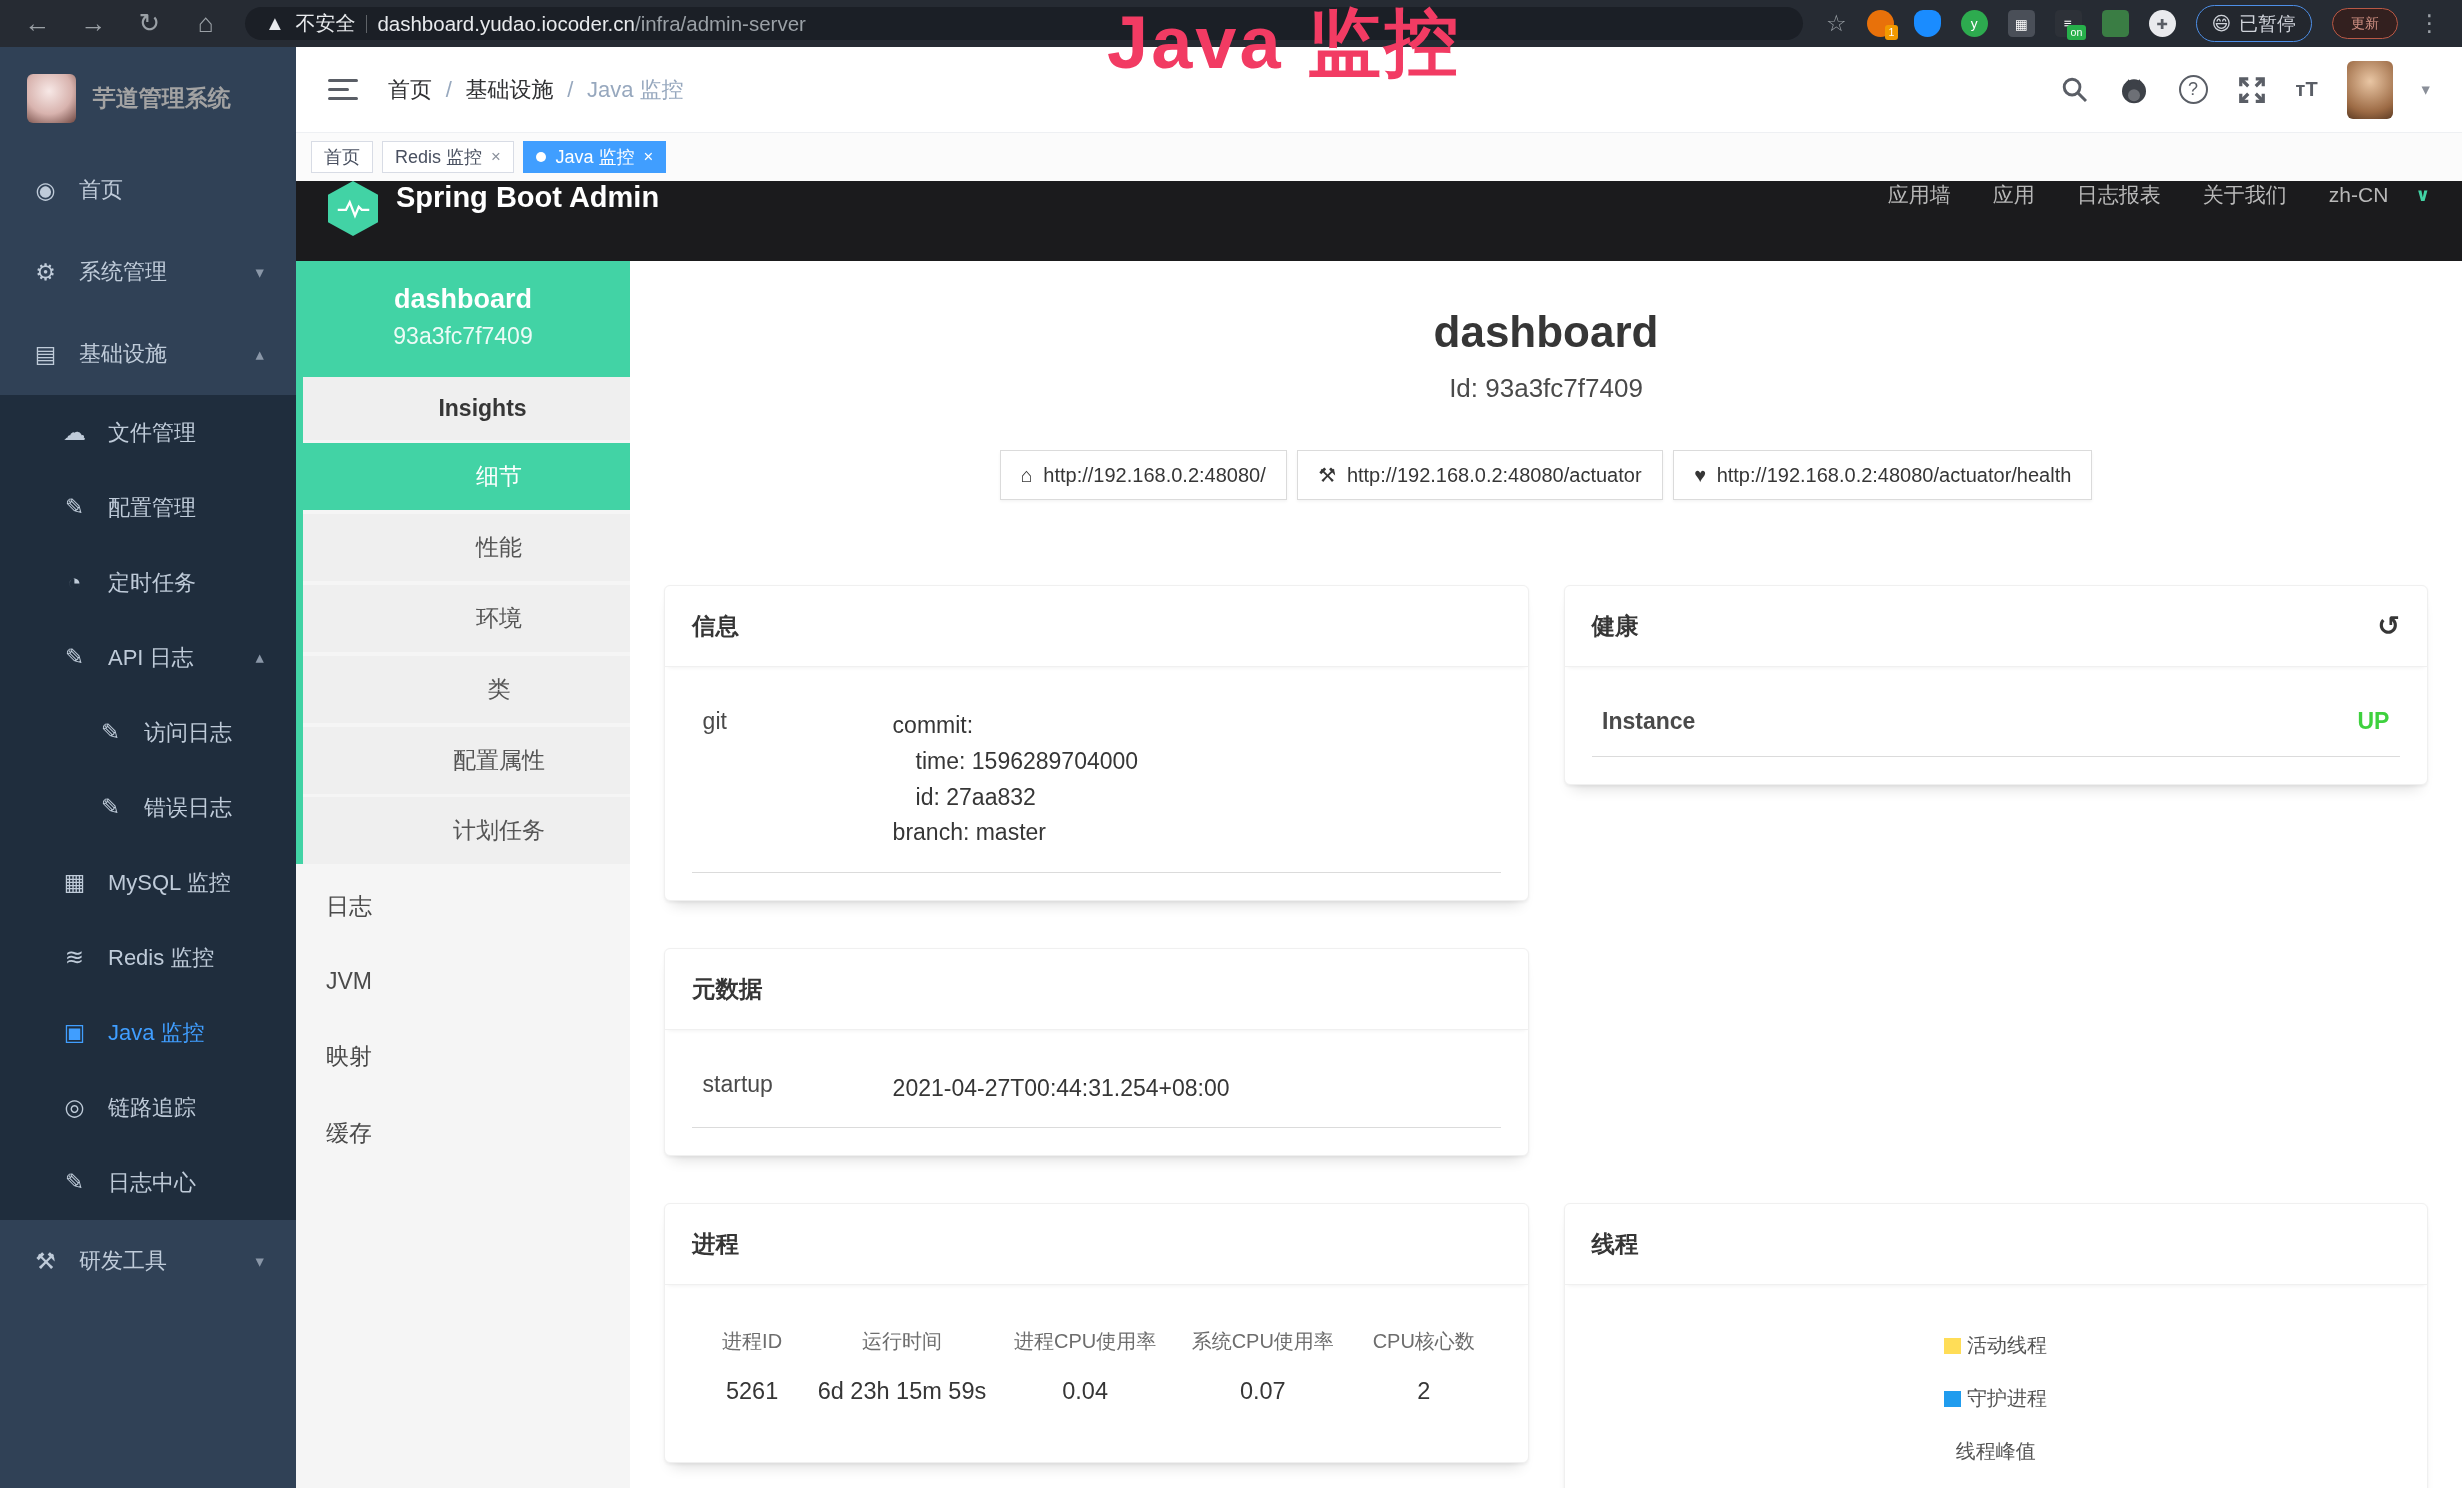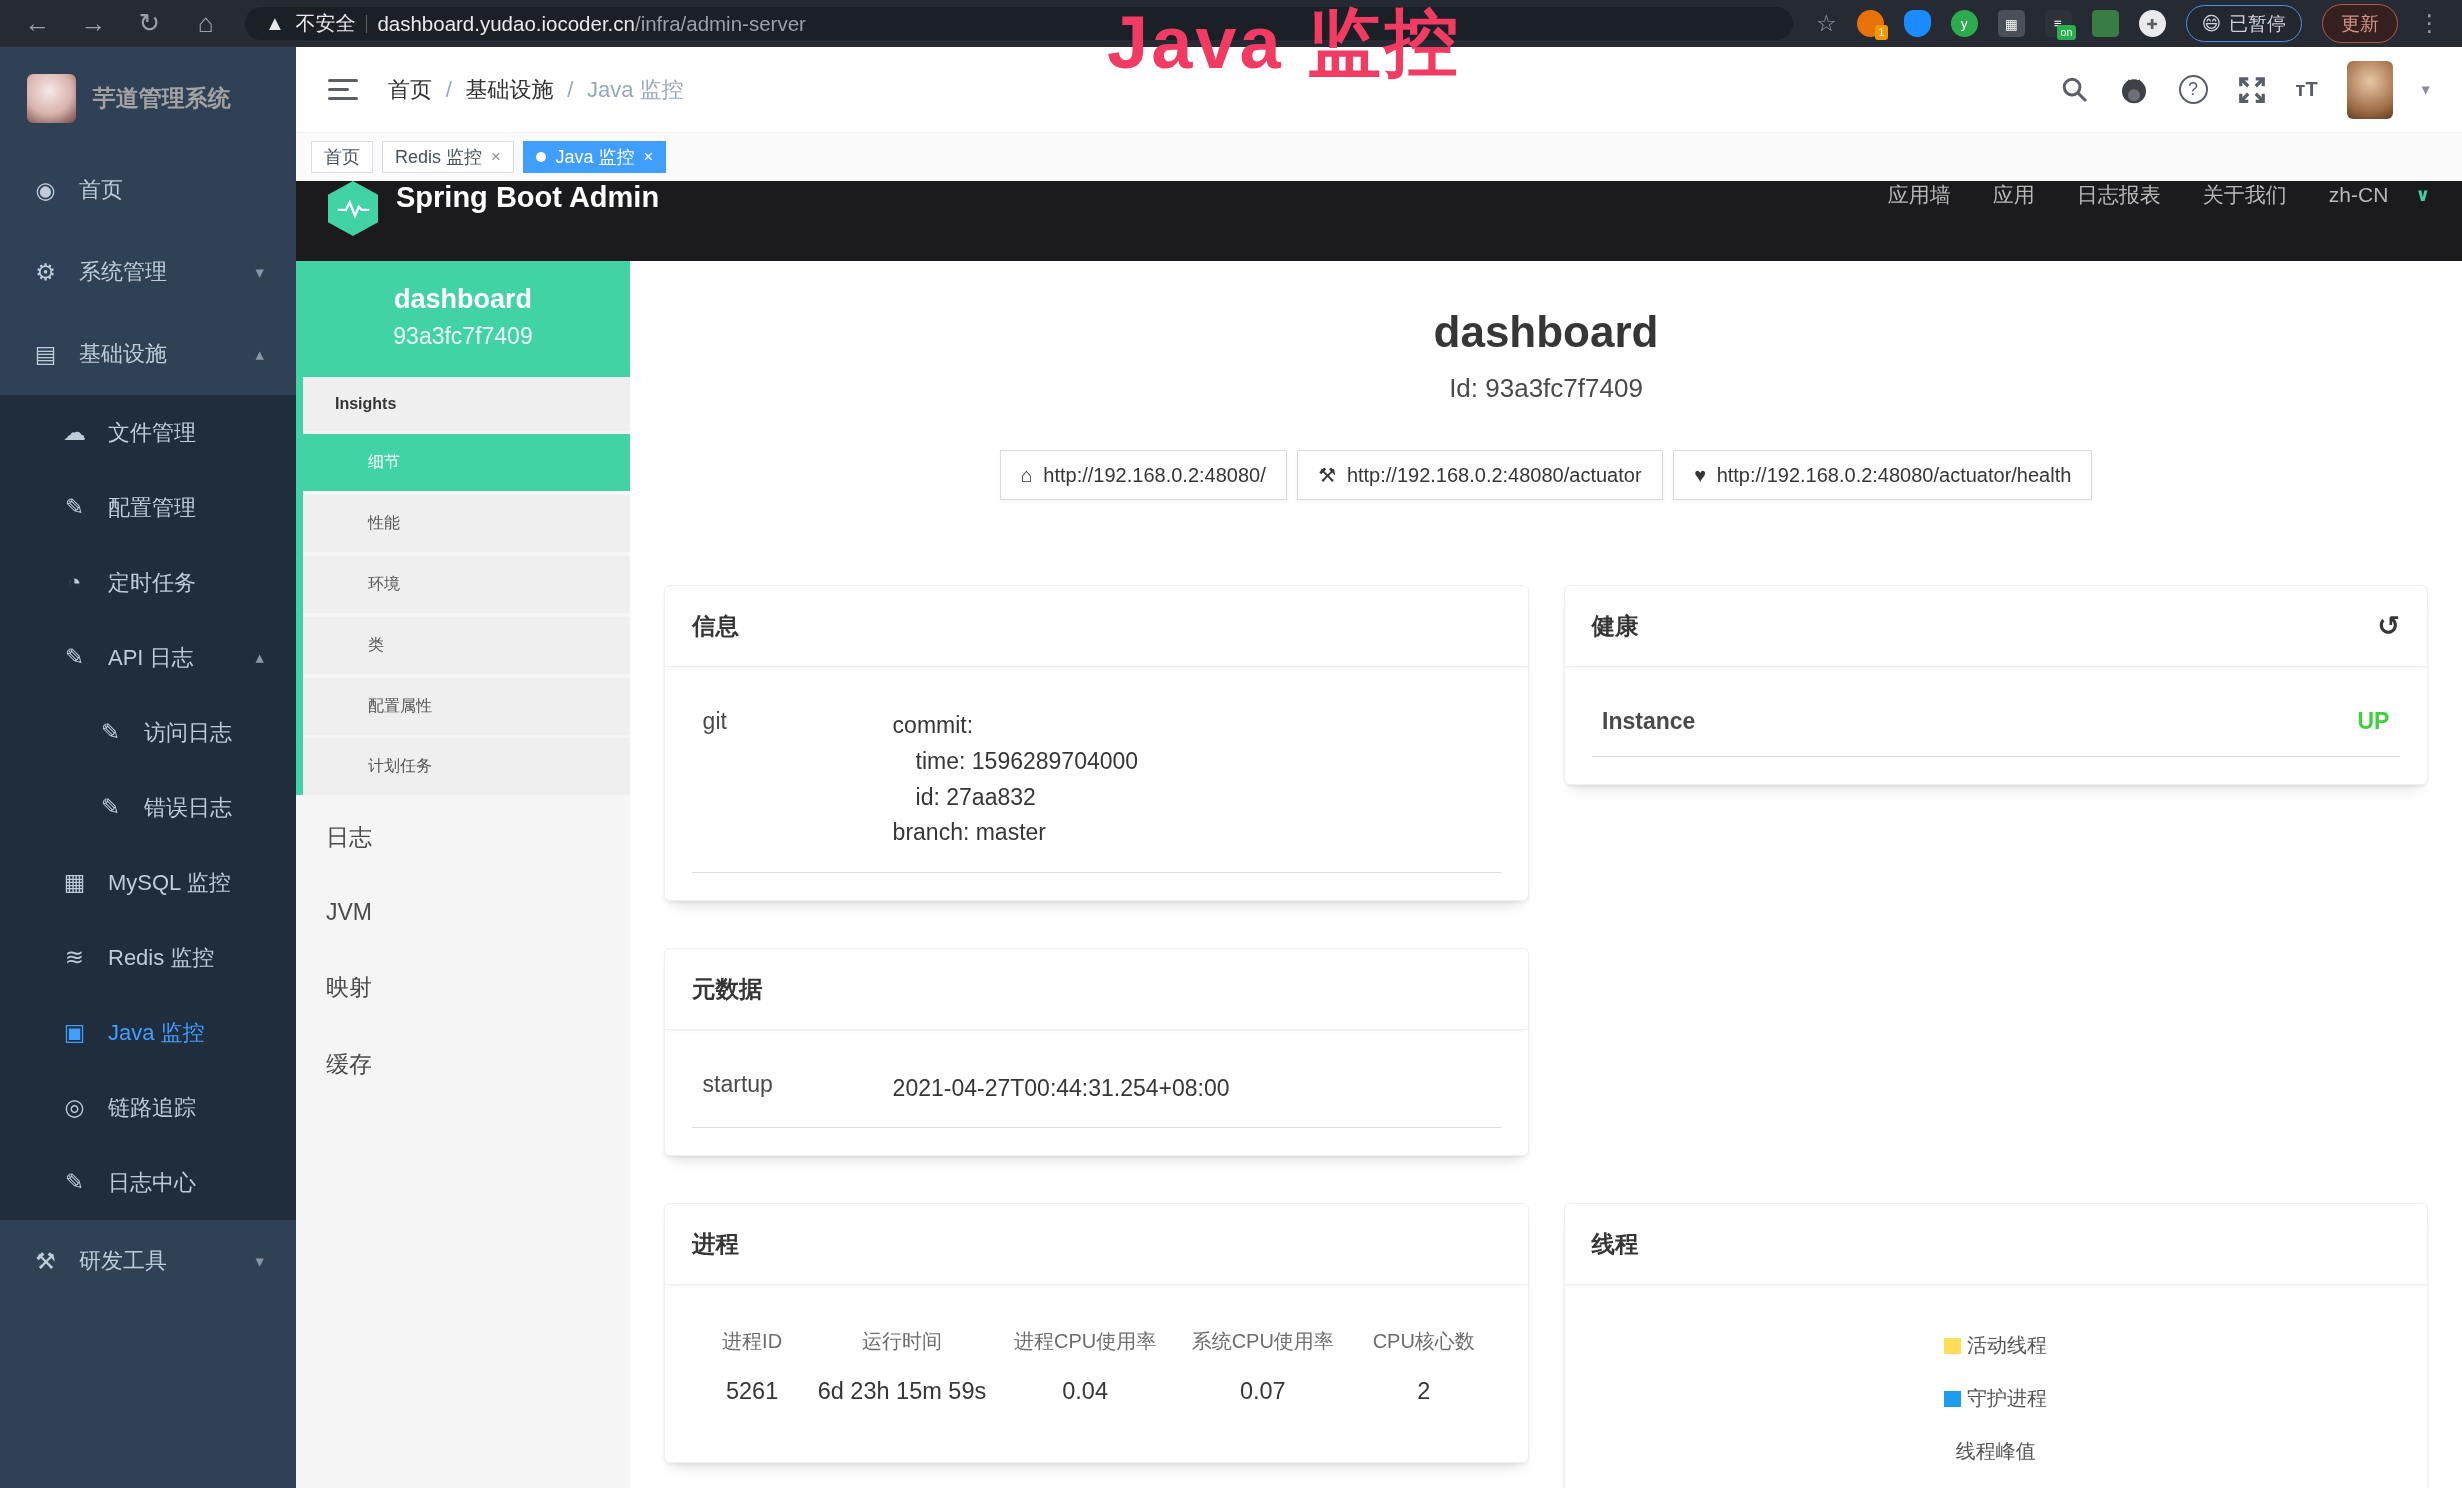--- a/index.html
+++ b/index.html
@@ -13,21 +13,21 @@
   .urlpill .warn { color:#e8eaed; font-size:20px; }
   .urlpill .sec { color:#e8eaed; font-size:20px; }
   .urlpill .vdiv { width:0.8px; height:18px; background:#5f6368; }
   .urlpill .host { color:#e8eaed; font-size:20.5px; }
   .urlpill .path { color:#9aa0a6; font-size:20.5px; }
   .chrome-right { display:flex; align-items:center; gap:20px; margin-left:auto; }
   .star { color:#9aa0a6; font-size:23px; }
   .extic { width:27px; height:27px; border-radius:50%; position:relative; display:flex; align-items:center; justify-content:center; font-size:13.7px; color:#fff; }
   .badge { position:absolute; font-size:10.6px; line-height:1; padding:2.3px 3.8px; border-radius:3px; bottom:-3px; right:-4.6px; color:#fff; }
   .pill-paused { display:flex; align-items:center; gap:7.6px; border:1.5px solid #4d8fe8; border-radius:20px; background:#23272e; color:#cfd3da; font-size:19px; padding:4.6px 15px; }
-  .btn-update { border:1.5px solid #b95845; border-radius:20px; background:#33201f; color:#d09083; font-size:19px; padding:5.3px 18px; }
+  .btn-update { border:1.5px solid #b95845; border-radius:20px; background:#33201f; color:#d09083; font-size:14px; padding:5.3px 18px; }
   .dots { color:#9aa0a6; font-size:23px; }
 
   
   .annotation { position:absolute; left:1107px; top:-6px; font-size:74px; font-weight:700; letter-spacing:3px; z-index:50; }
 
   
   .app-row { display:flex; height:1442px; }
 
   
   .yd-side { width:296px; background:#304156; color:#bfcbd9; flex-shrink:0; }
@@ -82,21 +82,21 @@
   .sba-nav .lang { display:flex; align-items:center; gap:27px; }
   .sba-nav .lang .chev { color:#42d3a5; font-size:18px; font-weight:700; }
 
   
   .sba-body { flex:1; display:flex; min-height:0; }
   .sba-side { width:334px; background:#f5f5f5; flex-shrink:0; }
   .inst-head { background:#42d3a5; color:#fff; text-align:center; padding:23px 7.6px 27px; }
   .inst-head .n { font-size:27px; font-weight:700; }
   .inst-head .i { font-size:23px; margin-top:7.6px; color:rgba(255,255,255,.9); }
   .insights { border-left:7.6px solid #42d3a5; }
-  .ins-row { background:#efefef; margin-bottom:3.8px; padding:18px 0 18px 32px; font-size:16px; color:#4a4a4a; cursor:pointer; }
+  .ins-row { background:#efefef; margin-bottom:3.8px; padding:18px 0 18px 32px; font-size:23px; color:#4a4a4a; cursor:pointer;text-align:center; }
   .ins-row.hdr { font-weight:700; color:#363636; }
   .ins-row.item { padding-left:65px; color:#555; }
   .ins-row.item.active { background:#42d3a5; color:#fff; }
   .root-row { padding:23px 0 23px 30px; font-size:23px; color:#4a4a4a; cursor:pointer; }
 
   .sba-content { flex:1; background:#fff; padding:38px 34px 0; overflow:hidden; }
   .page-title { text-align:center; font-size:44px; font-weight:700; color:#363636; margin-top:7.6px; }
   .page-sub { text-align:center; font-size:26px; color:#4a4a4a; margin-top:16.7px; }
   .links-row { display:flex; justify-content:center; margin-top:46px; }
   .link-btn { display:flex; align-items:center; gap:10.6px; border:0.8px solid #dbdbdb; background:#fff; padding:12px 20px;

